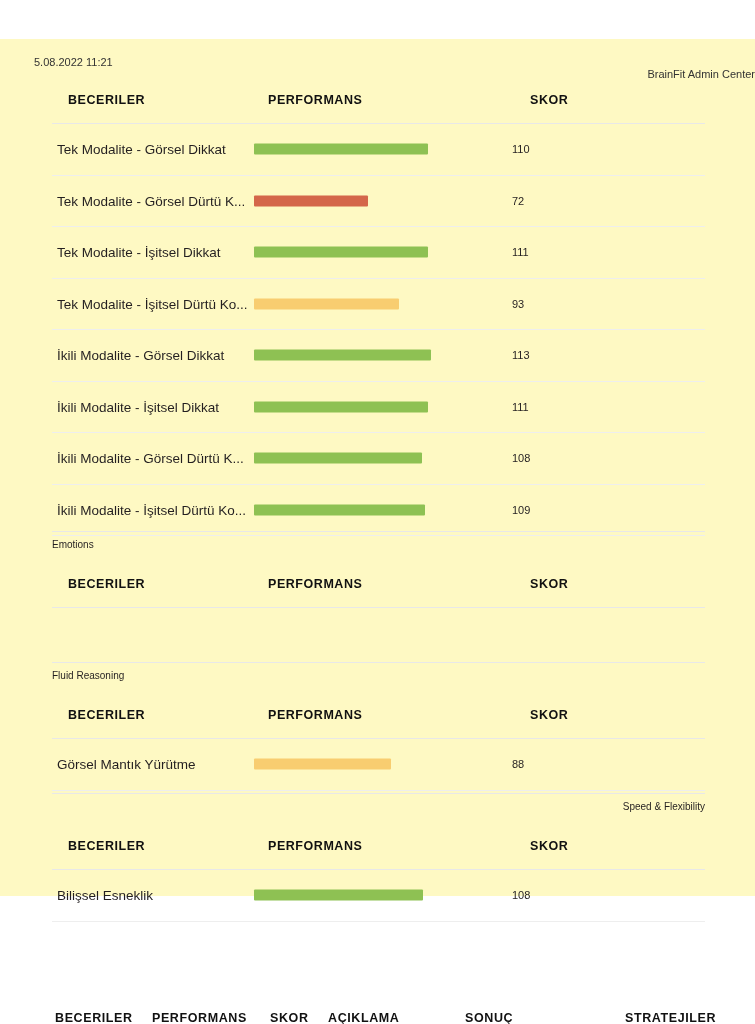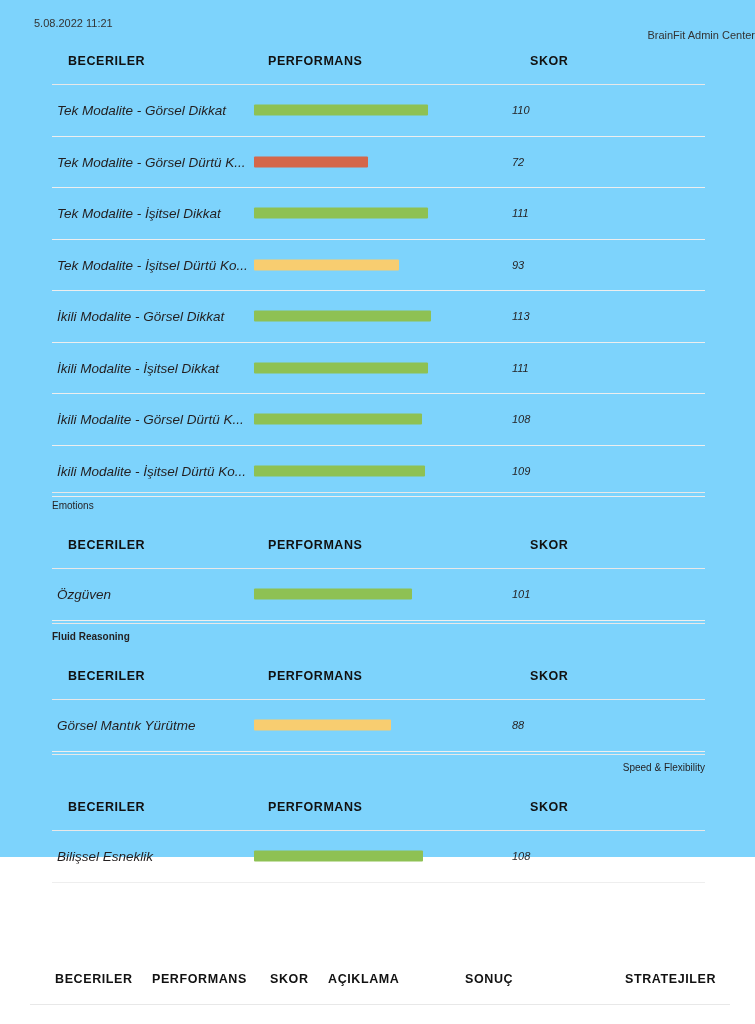--- a/index.html
+++ b/index.html
@@ -4,21 +4,21 @@
 <style>
   html,body{margin:0;padding:0;}
   body{
     width:755px;height:1024px;
     background:#ffffff;
     font-family:"Liberation Sans","DejaVu Sans",sans-serif;
     color:#231f20;
     overflow:hidden;
     position:relative;
   }
-  .page{position:relative;width:755px;height:857px;background:#7dd3fc;}
+  .page{position:relative;width:755px;height:857px;background:#fef9c3;margin-top:39px;}
 
   
   .meta{
     position:absolute;top:17px;left:0;width:755px;height:14px;
     font-size:11px;color:#333;
   }
   .meta .date{position:absolute;left:34px;top:0;white-space:nowrap;}
   .meta .title{position:absolute;left:0;top:12px;width:755px;text-align:right;white-space:nowrap;}
 
   
@@ -32,21 +32,20 @@
     font-size:12.5px;font-weight:bold;letter-spacing:.55px;
     color:#111;white-space:nowrap;
   }
   .h.c-skill{left:16px;}
   .h.c-perf{left:216px;}
   .h.c-score{left:478px;}
 
   .row{
     position:relative;height:50.5px;
     border-bottom:1px solid #eeeeee;
-    font-style:italic;
   }
   .row .label{
     position:absolute;left:5px;top:50%;transform:translateY(-50%);
     font-size:13.5px;color:#231f20;white-space:nowrap;
   }
   .row .score{
     position:absolute;left:460px;top:50%;transform:translateY(-50%);
     font-size:11px;color:#231f20;white-space:nowrap;
   }
   .barwrap{
@@ -157,32 +156,23 @@
       </div>
   </div>
 
   <div class="section" style="top:492px;">Emotions</div>
   <div class="tbl" id="tbl-1" style="top:528px;">
     <div class="hdr">
       <span class="h c-skill">BECERILER</span>
       <span class="h c-perf">PERFORMANS</span>
       <span class="h c-score">SKOR</span>
     </div>
-    <div id="rows-1">
-        <div class="row">
-          <span class="label">Özgüven</span>
-          <span class="barwrap">
-            <span class="bar" style="width: 158px; background: rgb(142, 193, 83);"></span>
-          </span>
-          <span class="score">101</span>
-        </div>
-      </div>
-  </div>
-
-  <div class="section" style="top:623px;font-weight:bold;">Fluid Reasoning</div>
+  </div>
+
+  <div class="section" style="top:623px;">Fluid Reasoning</div>
   <div class="tbl" id="tbl-2" style="top:659px;">
     <div class="hdr">
       <span class="h c-skill">BECERILER</span>
       <span class="h c-perf">PERFORMANS</span>
       <span class="h c-score">SKOR</span>
     </div>
     <div id="rows-2">
         <div class="row">
           <span class="label">Görsel Mantık Yürütme</span>
           <span class="barwrap">

